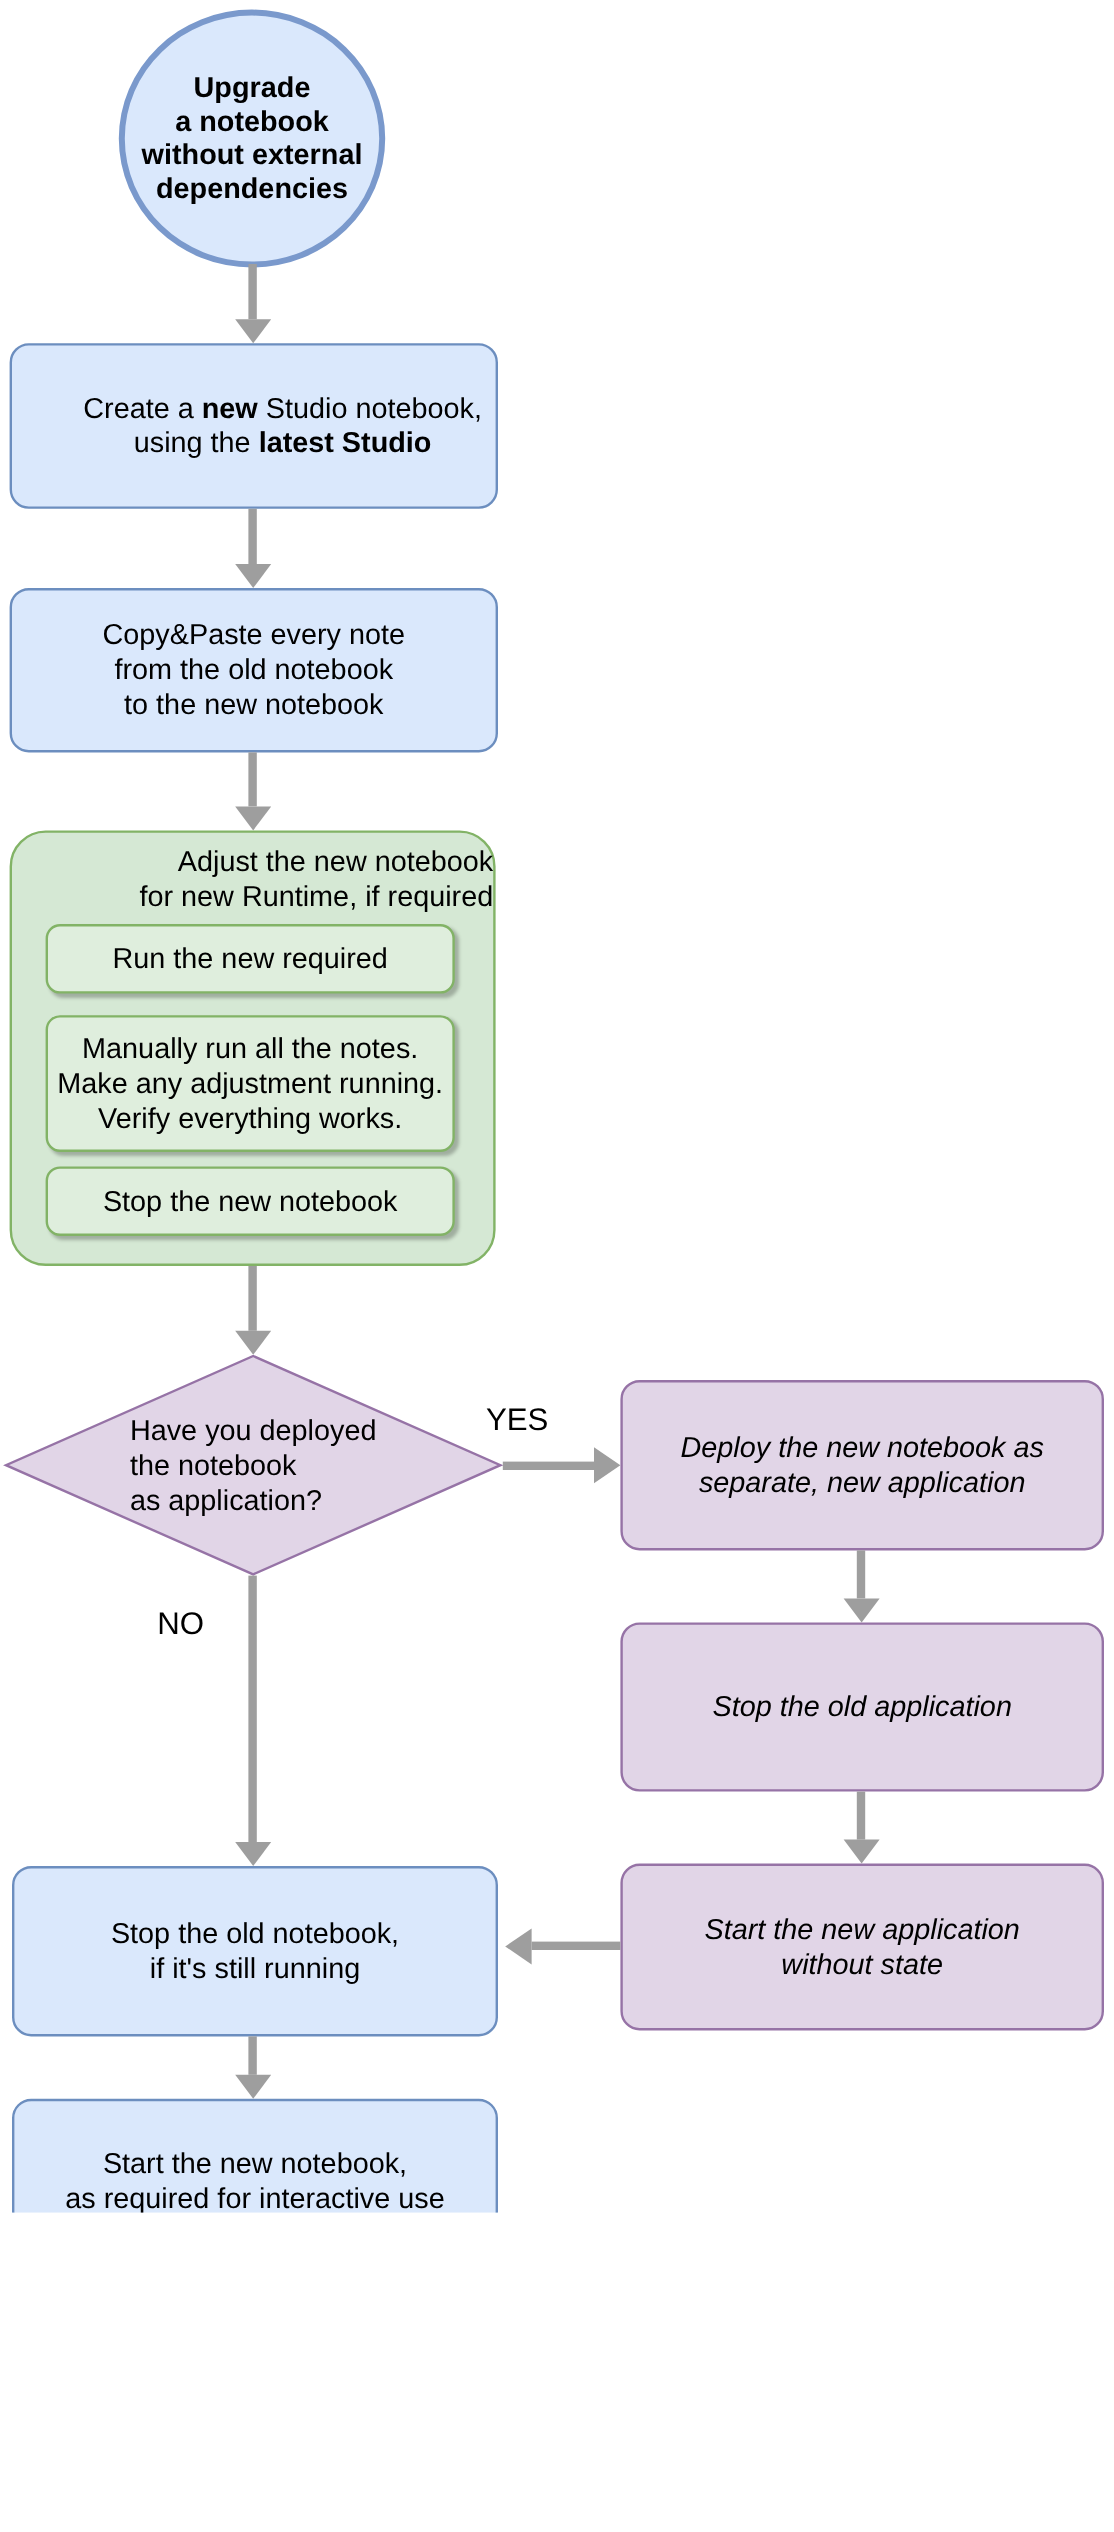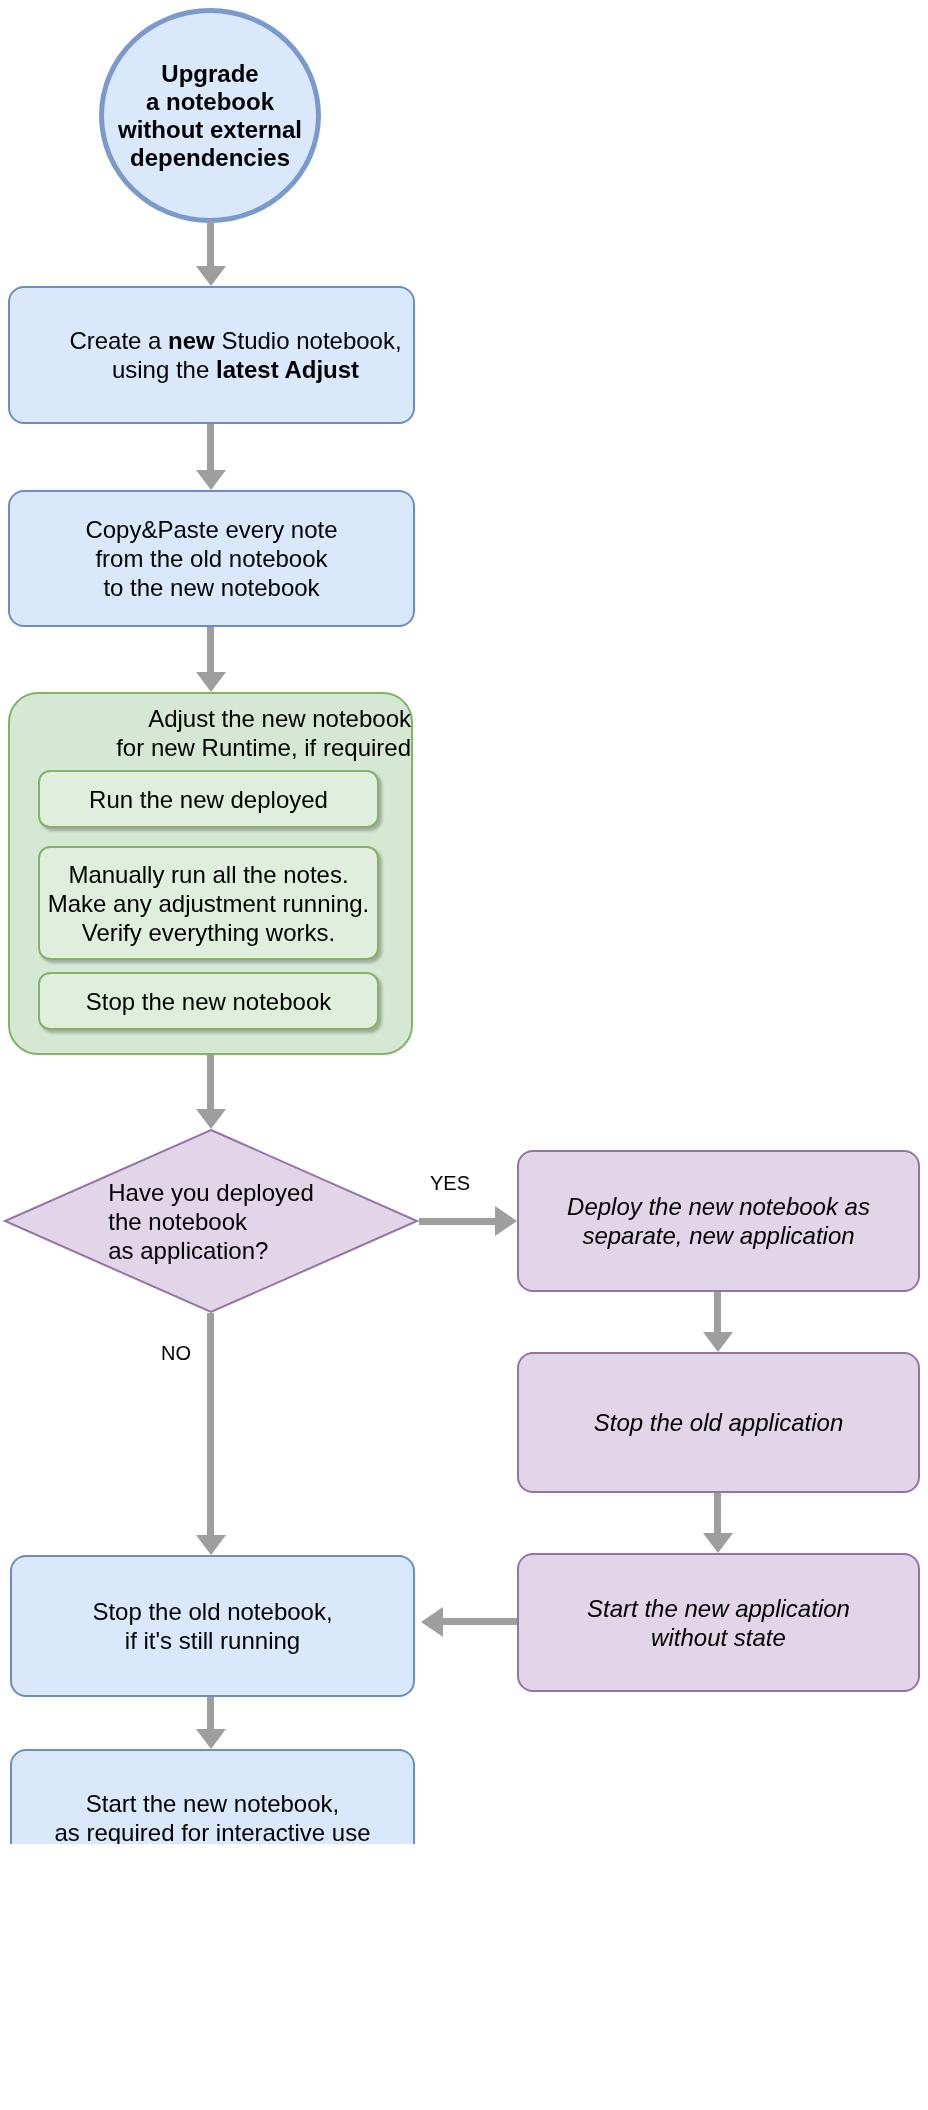--- a/index.html
+++ b/index.html
@@ -60,22 +60,22 @@
     position:absolute; width:0; height:0;
     border-top:15px solid transparent; border-bottom:15px solid transparent;
     border-left:22px solid var(--arrow);
   }
   .ah-left {
     position:absolute; width:0; height:0;
     border-top:15px solid transparent; border-bottom:15px solid transparent;
     border-right:22px solid var(--arrow);
   }
   .edgelabel {
-    position:absolute; width:90px; text-align:center;
-    font-size:20px; line-height:30px; color:var(--text);
+    position:absolute; width:90px; 
+    font-size:26px; line-height:30px; color:var(--text);
   }
   .diamond-svg { position:absolute; left:2px; top:1127px; }
   .diamond-text {
     position:absolute; left:2px; top:1127px; width:418px; height:188px;
     display:flex; align-items:center; justify-content:center;
     white-space:pre-line; font-size:24px; line-height:29px;
   }
 </style>
 </head>
 <body>
@@ -84,36 +84,36 @@
 
   <div class="node terminator" style="left:99px; top:8px; width:222px; height:215px;">Upgrade
 a notebook
 without external
 dependencies</div>
 
   <div class="va" style="left:207px; top:220px; height:46px;"></div>
   <div class="ah-down" style="left:196px; top:266px;"></div>
 
   <div class="node bluebox" style="left:8px; top:286px; width:407px; height:138px;padding-left:48px;"><span><span>Create a </span><b>new</b><span> Studio notebook,
-using the </span><b>latest Adjust</b></span></div>
+using the </span><b>latest Studio</b></span></div>
 
   <div class="va" style="left:207px; top:424px; height:46px;"></div>
   <div class="ah-down" style="left:196px; top:470px;"></div>
 
   <div class="node bluebox" style="left:8px; top:490px; width:407px; height:137px;">Copy&amp;Paste every note
 from the old notebook
 to the new notebook</div>
 
   <div class="va" style="left:207px; top:627px; height:45px;"></div>
   <div class="ah-down" style="left:196px; top:672px;"></div>
 
   <div class="greengroup" style="left:8px; top:692px; width:405px; height:363px;">
     <div class="greentitle">Adjust the new notebook
 for new Runtime, if required</div>
-    <div class="greenstep" style="top:76px; height:58px;">Run the new deployed</div>
+    <div class="greenstep" style="top:76px; height:58px;">Run the new required</div>
     <div class="greenstep" style="top:152px; height:114px;">Manually run all the notes.
 Make any adjustment running.
 Verify everything works.</div>
     <div class="greenstep" style="top:278px; height:58px;">Stop the new notebook</div>
   </div>
 
   <div class="va" style="left:207px; top:1055px; height:54px;"></div>
   <div class="ah-down" style="left:196px; top:1109px;"></div>
 
   <svg class="diamond-svg" width="418" height="188">

